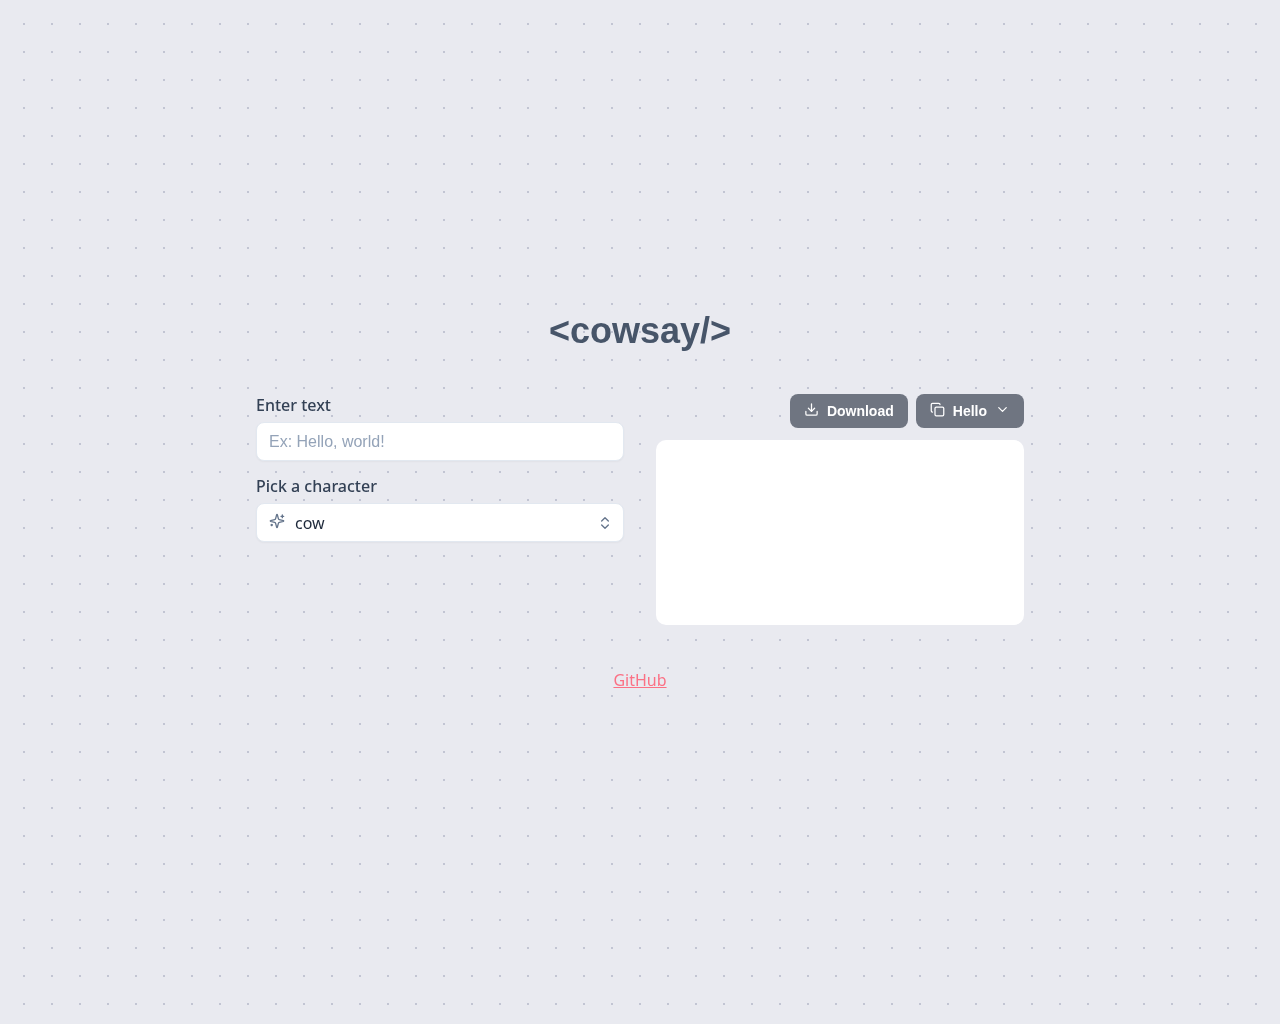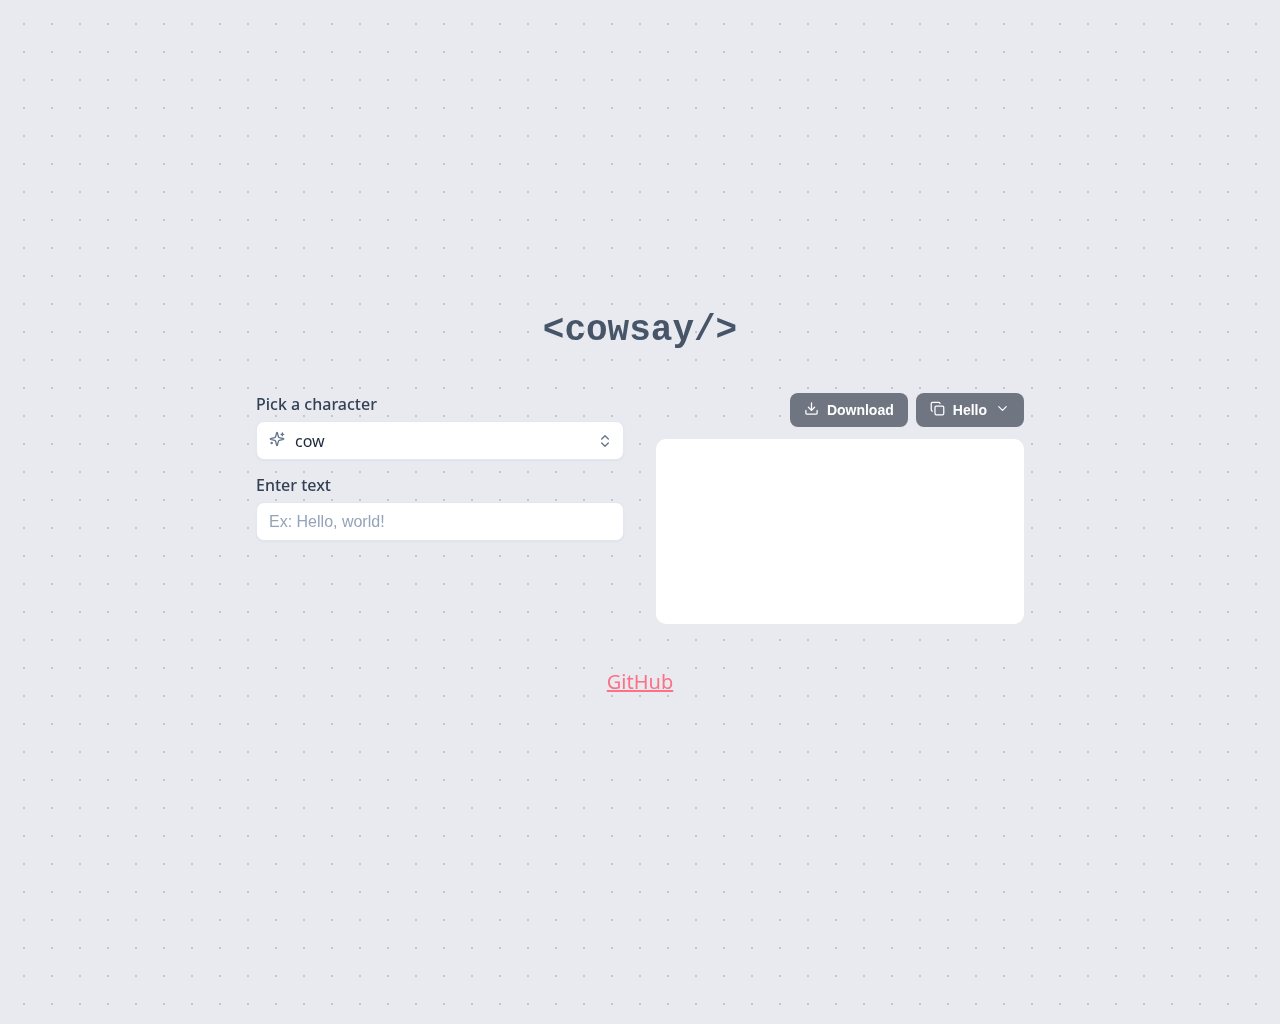--- a/index.html
+++ b/index.html
@@ -11,21 +11,21 @@
   background-size: 28px 28px;
   background-position: 10px 10px;
   font-family: ui-sans-serif, system-ui, -apple-system, "Segoe UI", Roboto, sans-serif;
   color: #1e293b;
   display: flex;
   flex-direction: column;
   align-items: center;
   padding-top: 310px;
 }
 .page-title {
-  font-family: Liberation Mono, monospace;
+  font-family: Liberation Sans, sans-serif;
   font-size: 36px;
   font-weight: 600;
   color: #475569;
   margin-bottom: 42px;
 }
 .main-row {
   display: flex;
   gap: 32px;
 }
 .left-col {
@@ -117,30 +117,35 @@
 .output-canvas {
   width: 368px;
   height: 185px;
   background: #fff;
   border-radius: 10px;
 }
 .footer-link {
   margin-top: 44px;
   color: #fb7185;
   text-decoration: underline;
-  font-size: 20px;
+  font-size: 16px;
 }
 </style>
 </head>
 <body>
 
 <h1 class="page-title">&lt;cowsay/&gt;</h1>
 
 <div class="main-row">
   <div class="left-col">
+
+    <div class="field-block">
+      <div class="label">Enter text</div>
+      <input class="text-input" type="text" placeholder="Ex: Hello, world!" style="">
+    </div>
 
     <div class="field-block">
       <div class="label">Pick a character</div>
       <div class="select-wrap">
         <span>
           <svg width="16" height="16" viewBox="0 0 24 24" fill="none" stroke="#64748b" stroke-width="2" stroke-linecap="round" stroke-linejoin="round">
             <path d="M9.937 15.5A2 2 0 0 0 8.5 14.063l-6.135-1.582a.5.5 0 0 1 0-.962L8.5 9.936A2 2 0 0 0 9.937 8.5l1.582-6.135a.5.5 0 0 1 .963 0L14.063 8.5A2 2 0 0 0 15.5 9.937l6.135 1.581a.5.5 0 0 1 0 .964L15.5 14.063a2 2 0 0 0-1.437 1.437l-1.582 6.135a.5.5 0 0 1-.963 0z"></path>
             <path d="M20 3v4"></path>
               <path d="M22 5h-4"></path>
               <path d="M4 17v2"></path>
@@ -150,25 +155,20 @@
         <span class="select-value">cow</span>
         <span class="select-chevrons">
           <svg width="16" height="16" viewBox="0 0 24 24" fill="none" stroke="#64748b" stroke-width="2" stroke-linecap="round" stroke-linejoin="round">
             <path d="m7 15 5 5 5-5"></path>
               <path d="m7 9 5-5 5 5"></path>
           </svg>
         </span>
       </div>
     </div>
 
-    <div class="field-block">
-      <div class="label">Enter text</div>
-      <input class="text-input" type="text" placeholder="Ex: Hello, world!" style="">
-    </div>
-
 
   </div>
 
   <div class="right-col">
     <div class="toolbar">
       <button class="btn">
         <span>
           <svg width="15" height="15" viewBox="0 0 24 24" fill="none" stroke="currentColor" stroke-width="2" stroke-linecap="round" stroke-linejoin="round">
             <path d="M21 15v4a2 2 0 0 1-2 2H5a2 2 0 0 1-2-2v-4"></path>
             <polyline points="7 10 12 15 17 10"></polyline>

